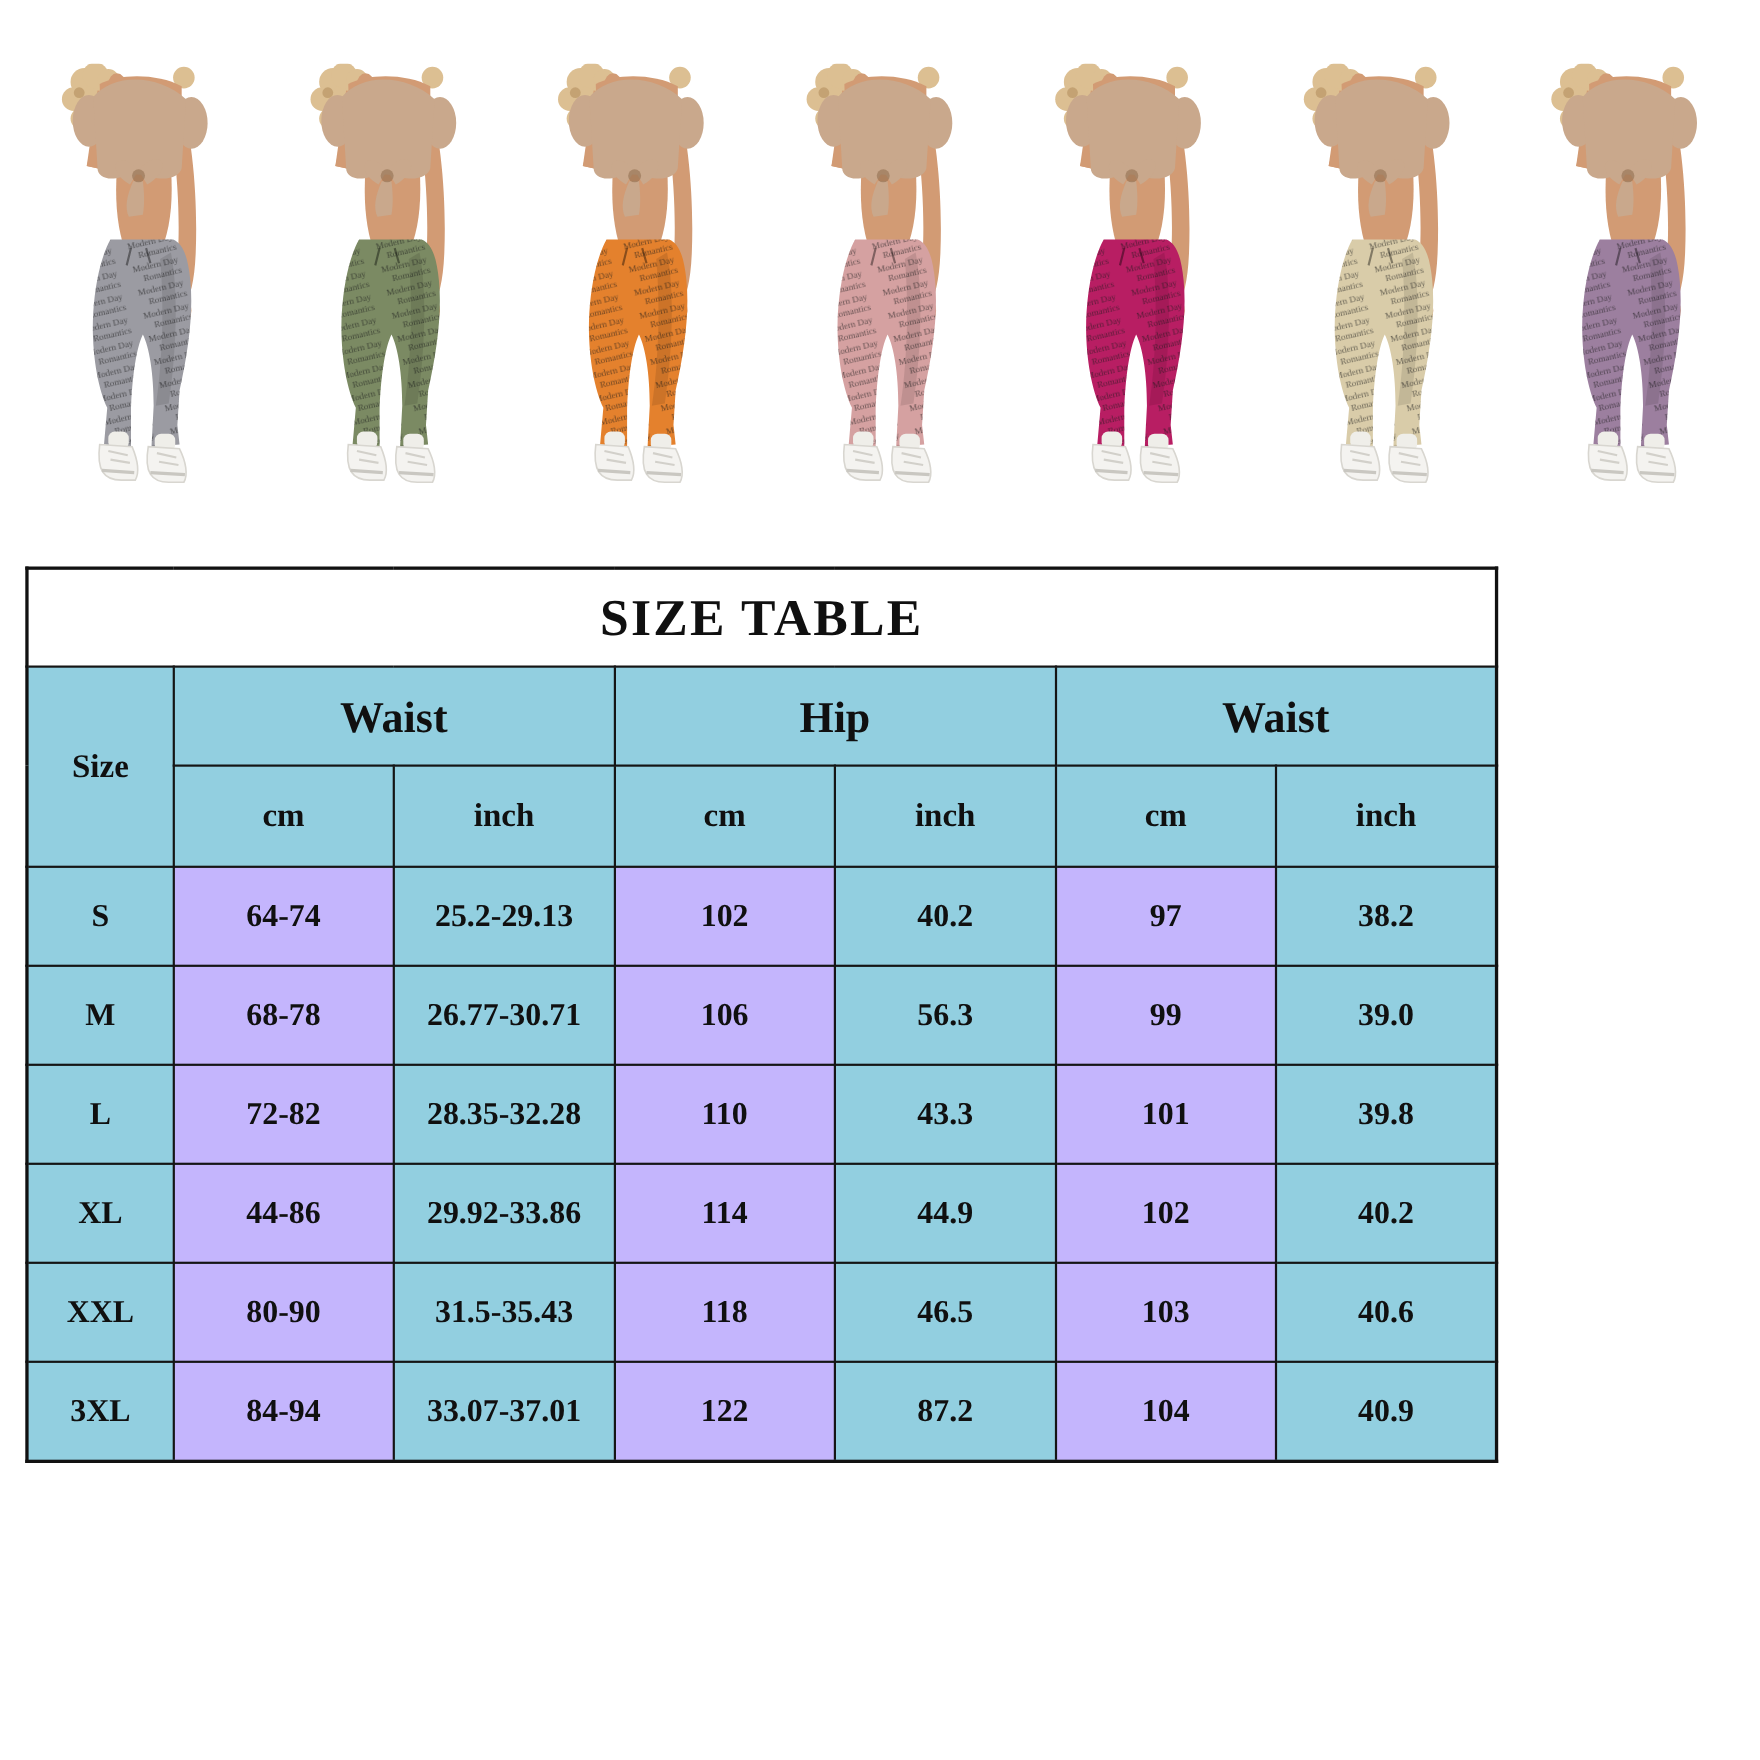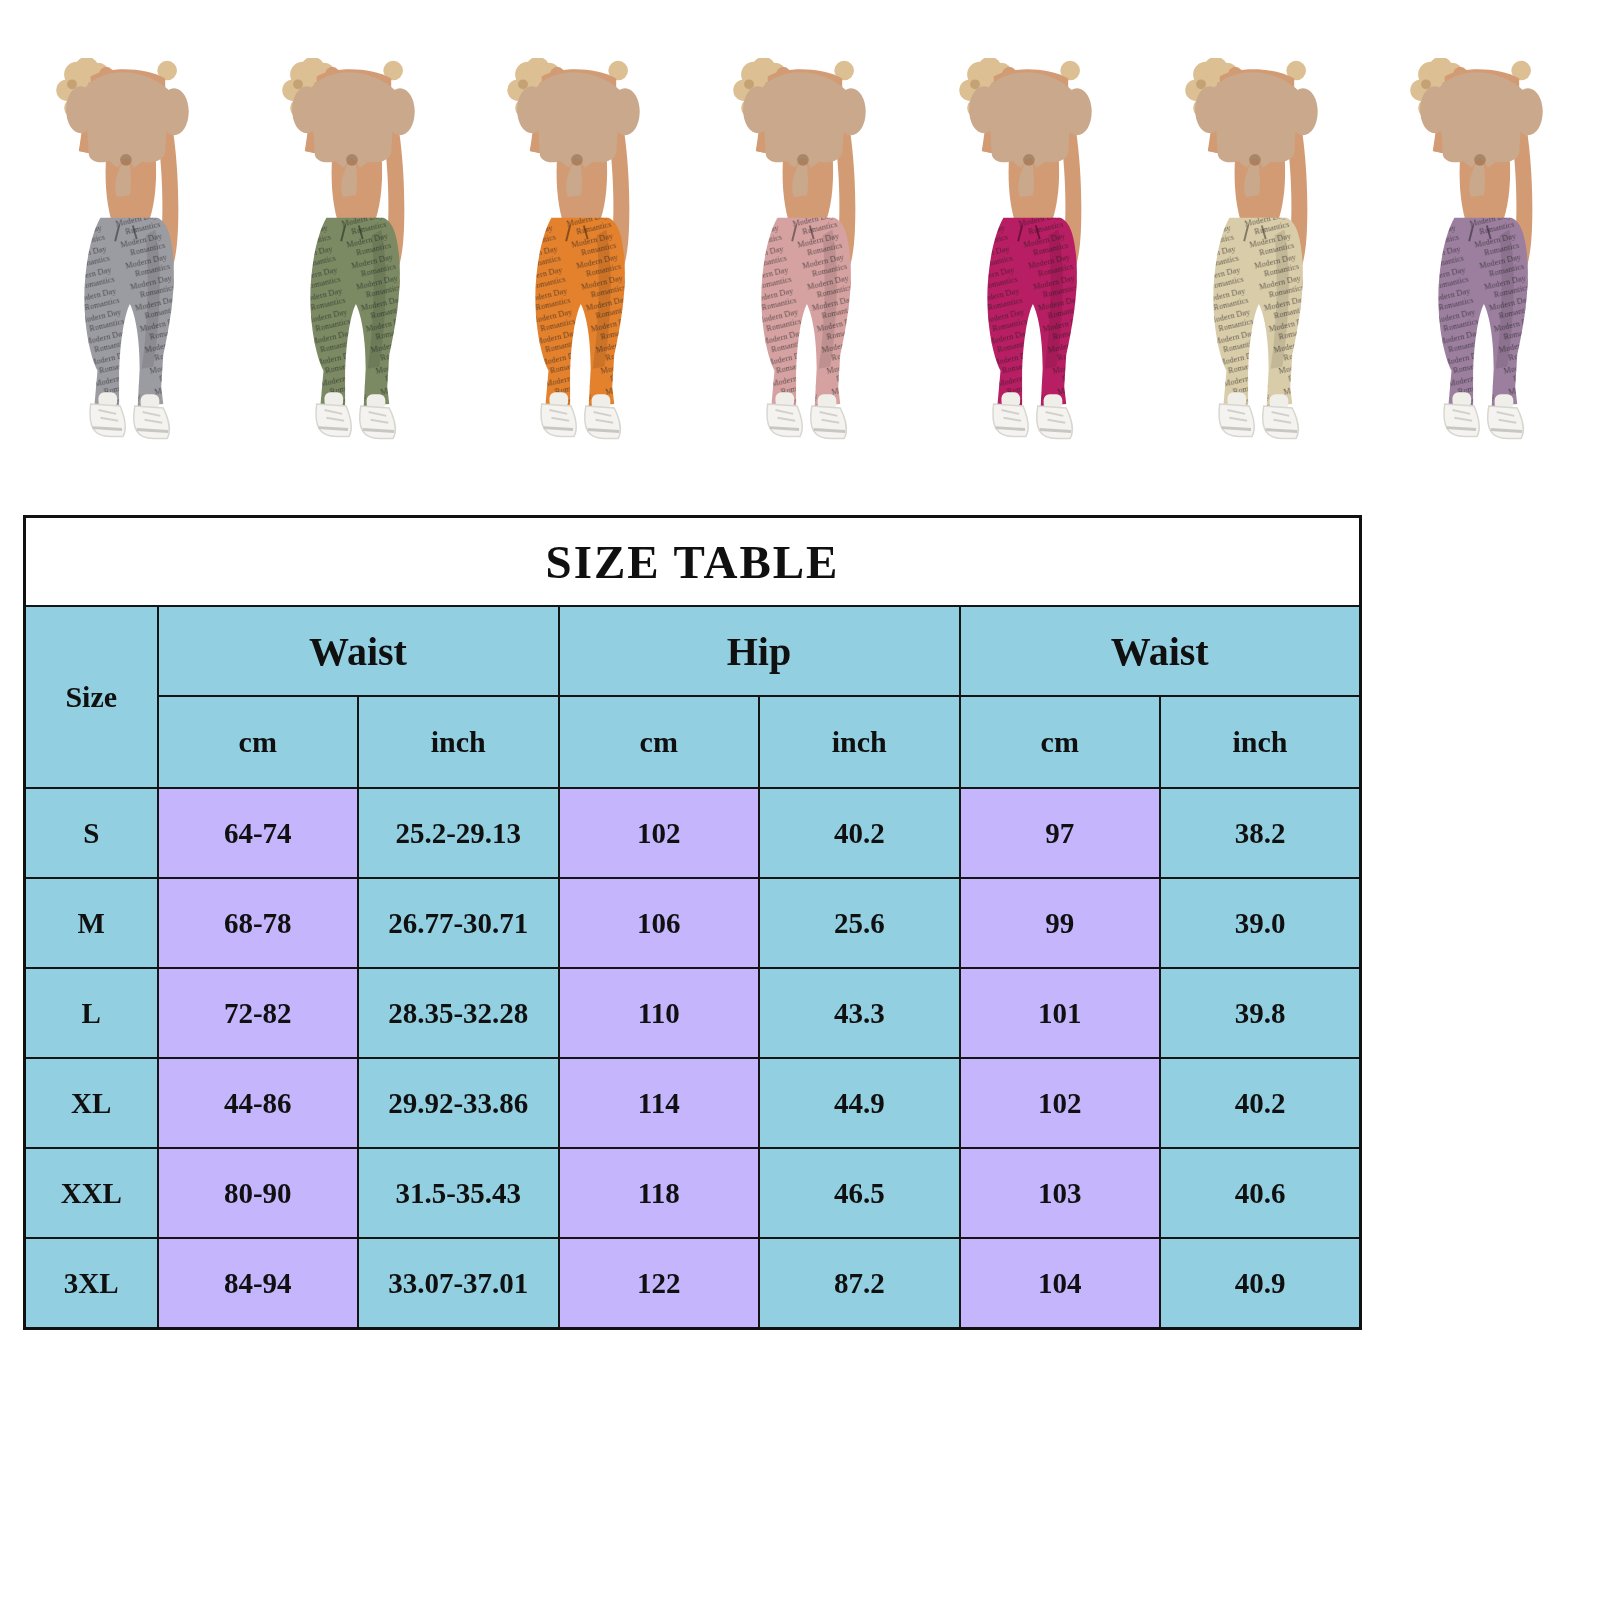--- a/index.html
+++ b/index.html
@@ -493,21 +493,21 @@
       <td class="c-white">102</td>
       <td class="c-blue">40.2</td>
       <td class="c-white">97</td>
       <td class="c-blue">38.2</td>
     </tr>
     <tr class="data-row">
       <td class="c-blue">M</td>
       <td class="c-white">68-78</td>
       <td class="c-blue">26.77-30.71</td>
       <td class="c-white">106</td>
-      <td class="c-blue">25.6</td>
+      <td class="c-blue">56.3</td>
       <td class="c-white">99</td>
       <td class="c-blue">39.0</td>
     </tr>
     <tr class="data-row">
       <td class="c-blue">L</td>
       <td class="c-white">72-82</td>
       <td class="c-blue">28.35-32.28</td>
       <td class="c-white">110</td>
       <td class="c-blue">43.3</td>
       <td class="c-white">101</td>

